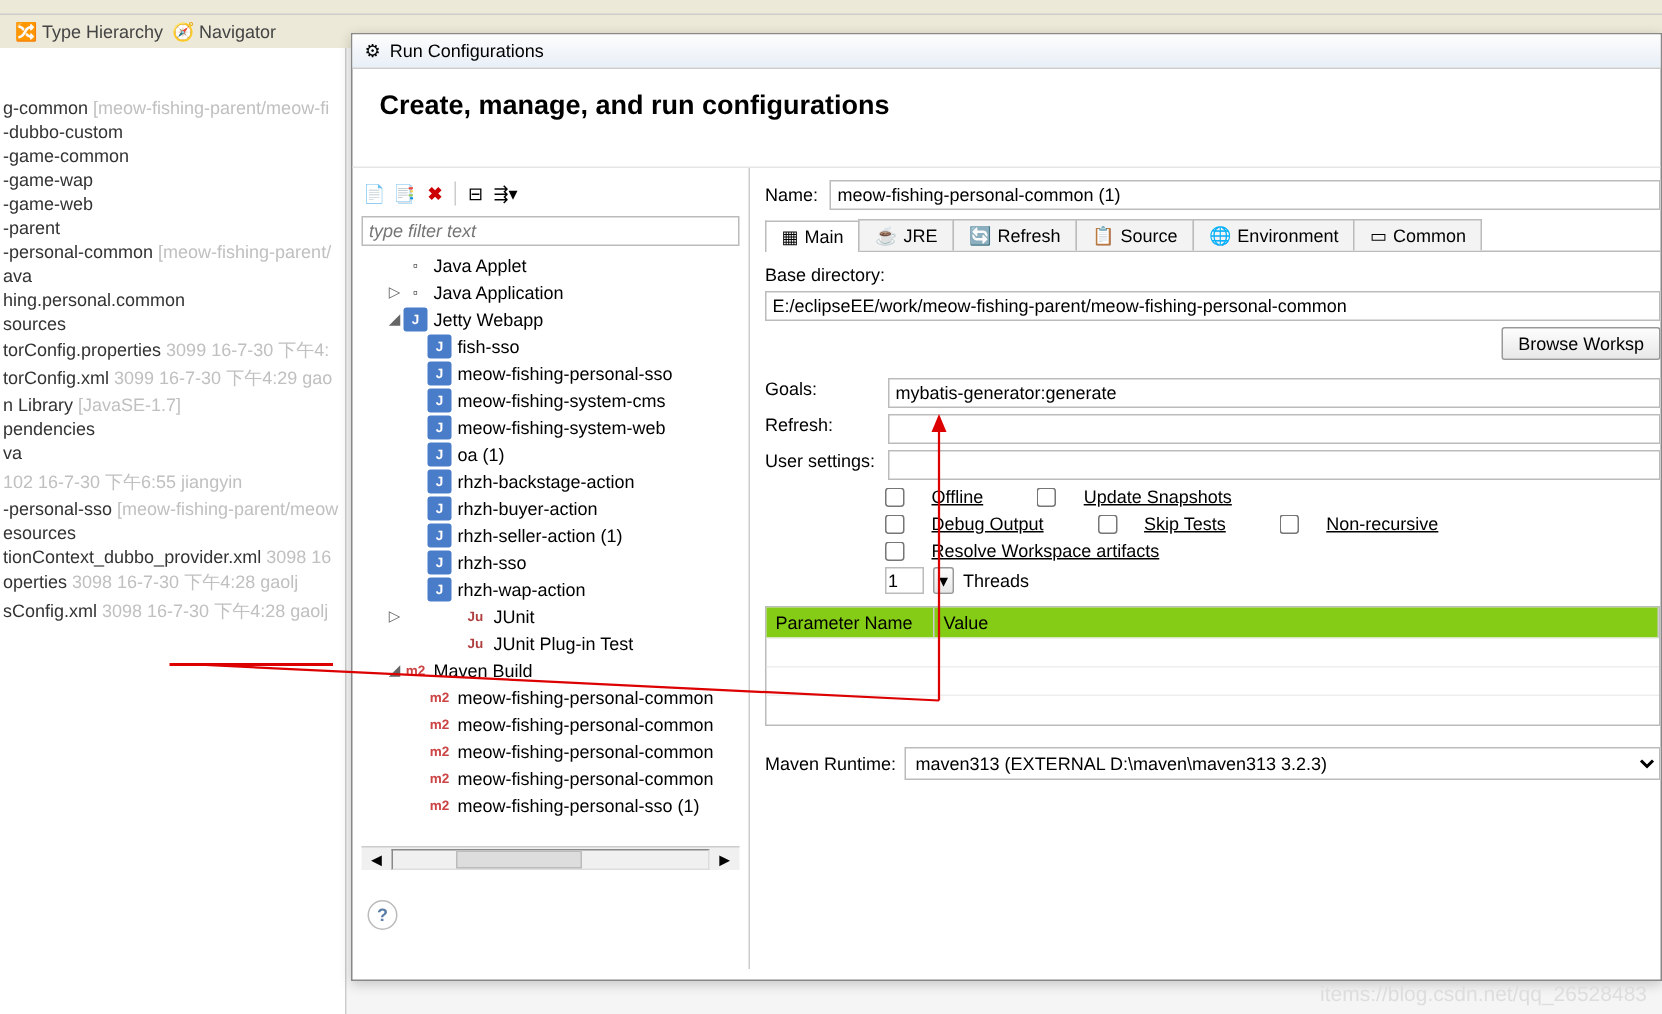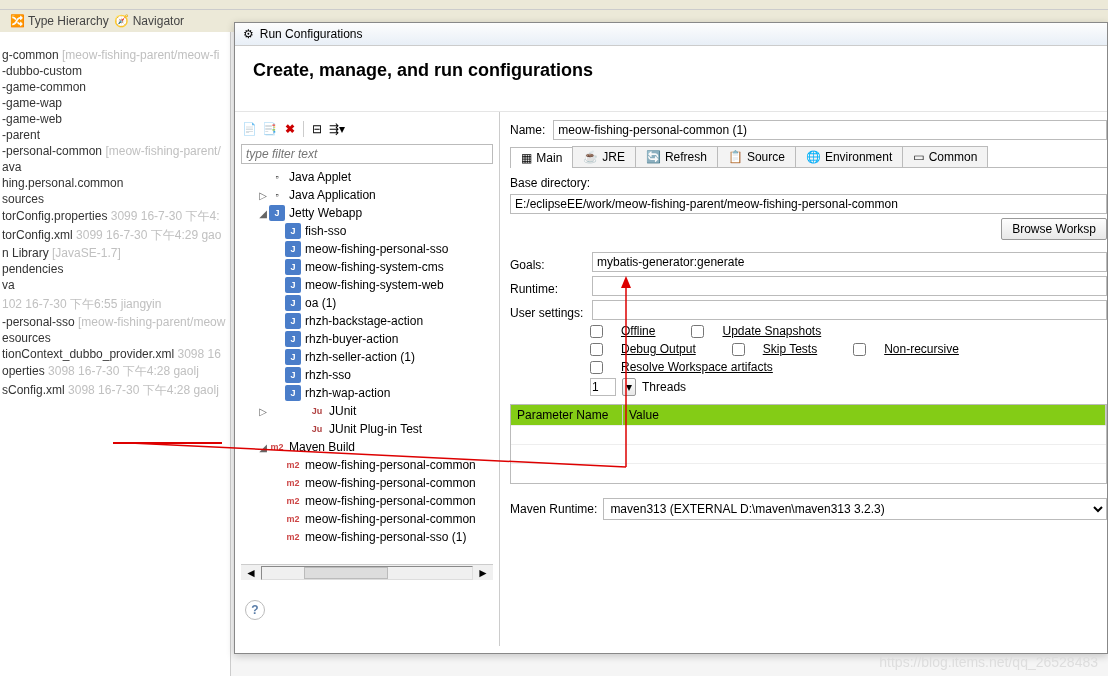--- a/index.html
+++ b/index.html
@@ -6,21 +6,21 @@
 body { background: #f5f5f5; width: 1108px; height: 676px; overflow: hidden; position: relative; }
 
 .toolbar-top { height: 10px; background: #ece9d8; border-bottom: 1px solid #ccc; }
 
 .tabs-row { display: flex; gap: 6px; padding: 2px 10px; background: #ece9d8; align-items: center; height: 22px; }
 .tabs-row .tab-btn { background: none; border: none; color: #444; cursor: pointer; display: flex; align-items: center; gap: 4px; }
 .icon-sm { width: 14px; height: 14px; display: inline-block; }
 
 .main-area { display: flex; height: calc(100% - 32px); }
 .left-panel { width: 231px; background: #fff; border-right: 1px solid #ccc; overflow: hidden; }
-.left-content { padding-top: 15px; font-size: 12px; color: #333; }
+.left-content { padding-top: 32px; font-size: 12px; color: #333; }
 .left-item { padding: 1px 2px; white-space: nowrap; overflow: hidden; }
 .left-item .hint { color: #c0c0c0; }
 
 .dialog { position: absolute; left: 234px; top: 22px; right: 0; height: 632px; background: #fff; border: 1px solid #888; box-shadow: 0 2px 8px rgba(0,0,0,0.2); }
 .dialog-title { background: linear-gradient(#fdfdfd,#e8eff7); padding: 4px 8px; border-bottom: 1px solid #ccc; display: flex; align-items: center; gap: 6px; }
 .dialog-header { padding: 14px 18px 30px; border-bottom: 1px solid #e5e5e5; }
 .dialog-header h2 { font-size: 18px; font-weight: bold; }
 
 .dialog-body { display: flex; height: calc(100% - 96px); }
 
@@ -45,21 +45,21 @@
 
 .config-panel { flex: 1; padding: 8px 0 8px 10px; overflow: hidden; }
 .name-row { display: flex; align-items: center; gap: 8px; margin-bottom: 6px; }
 .name-row input { flex: 1; border: 1px solid #bbb; padding: 2px 4px; }
 
 .tabstrip { display: flex; border-bottom: 1px solid #bbb; }
 .tabstrip .tab { border: 1px solid #bbb; border-bottom: none; background: #f3f3f3; padding: 3px 10px; display: flex; align-items: center; gap: 4px; cursor: pointer; margin-right: -1px; font-size: 12px; }
 .tabstrip .tab.active { background: #fff; position: relative; top: 1px; }
 
 .form-area { padding: 8px 0; }
-.form-row { display: flex; align-items: flex-end; margin-bottom: 4px; gap: 6px; }
+.form-row { display: flex; align-items: flex-start; margin-bottom: 4px; gap: 6px; }
 .form-row label { min-width: 76px; }
 .form-row input[type=text] { flex: 1; border: 1px solid #bbb; padding: 2px 4px; }
 .btn { border: 1px solid #999; background: linear-gradient(#fdfdfd,#e8e8e8); padding: 3px 10px; cursor: pointer; border-radius: 2px; }
 .checkbox-row { display: flex; gap: 36px; margin: 4px 0 4px 80px; flex-wrap: wrap; }
 .checkbox-row label { display: flex; align-items: center; gap: 18px; text-decoration: underline; }
 .threads-row { margin-left: 80px; display: flex; align-items: center; gap: 6px; }
 .threads-row input { width: 26px; border: 1px solid #bbb; padding: 1px; }
 
 .param-table { border: 1px solid #bbb; margin-top: 8px; }
 .param-table .th-row { display: flex; background: #84cc16; }
@@ -281,21 +281,21 @@
         </div>
         <div class="form-row" style="justify-content:flex-end">
           <button class="btn">Browse Worksp</button>
         </div>
         <div style="height:8px"></div>
         <div class="form-row">
           <label>Goals:</label>
           <input type="text" value="mybatis-generator:generate" style="">
         </div>
         <div class="form-row">
-          <label>Runtime:</label>
+          <label>Refresh:</label>
           <input type="text" value="" style="">
         </div>
         <div class="form-row">
           <label>User settings:</label>
           <input type="text" style="">
         </div>
         <div class="checkbox-row">
           <label>
               <input type="checkbox" style="">
               <span>Offline</span>
@@ -350,13 +350,13 @@
   </div>
 </div>
 
 <svg class="red-arrow" style="left:0;top:0" width="1108" height="676">
   <line x1="130" y1="443" x2="626" y2="467" stroke="#d00" stroke-width="1.5"></line>
   <line x1="626" y1="467" x2="626" y2="282" stroke="#d00" stroke-width="1.5"></line>
   <polygon points="626,276 621,288 631,288" fill="#d00"></polygon>
   <line x1="113" y1="443" x2="222" y2="443" stroke="#d00" stroke-width="2"></line>
 </svg>
 
-<div class="watermark">https://blog.items.net/qq_26528483</div>
+<div class="watermark">items://blog.csdn.net/qq_26528483</div>
 
 </body></html>

